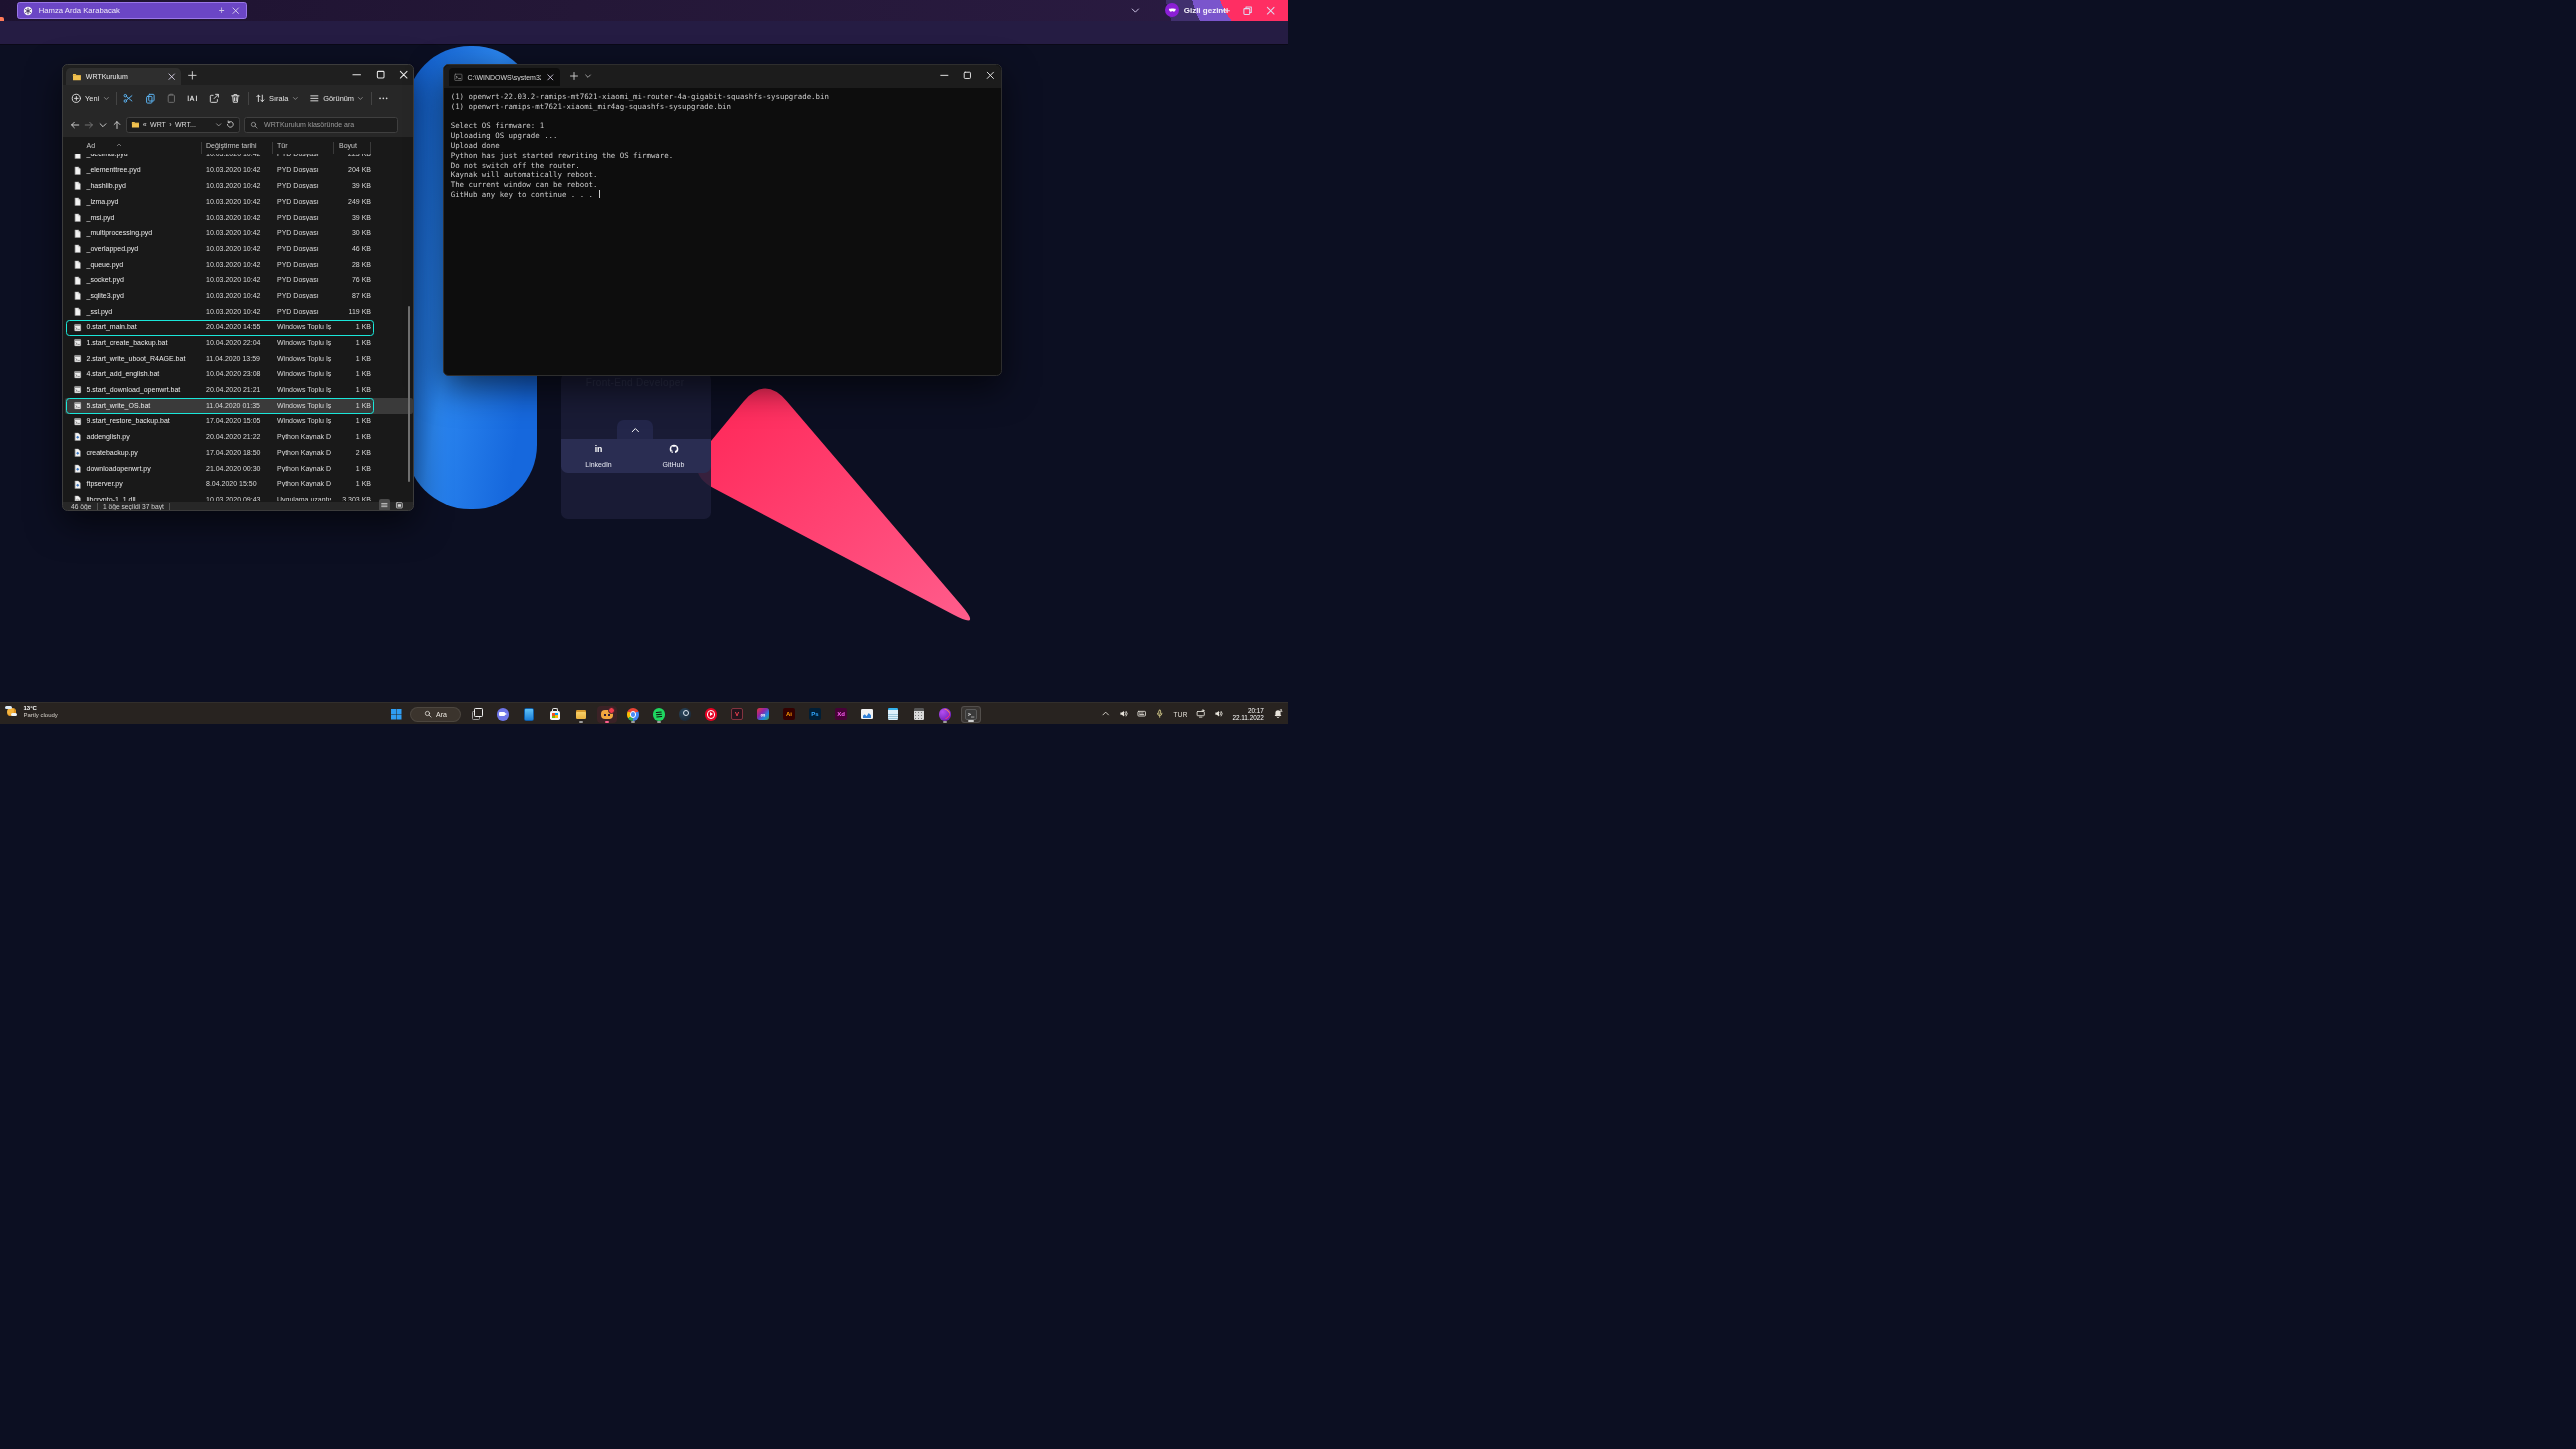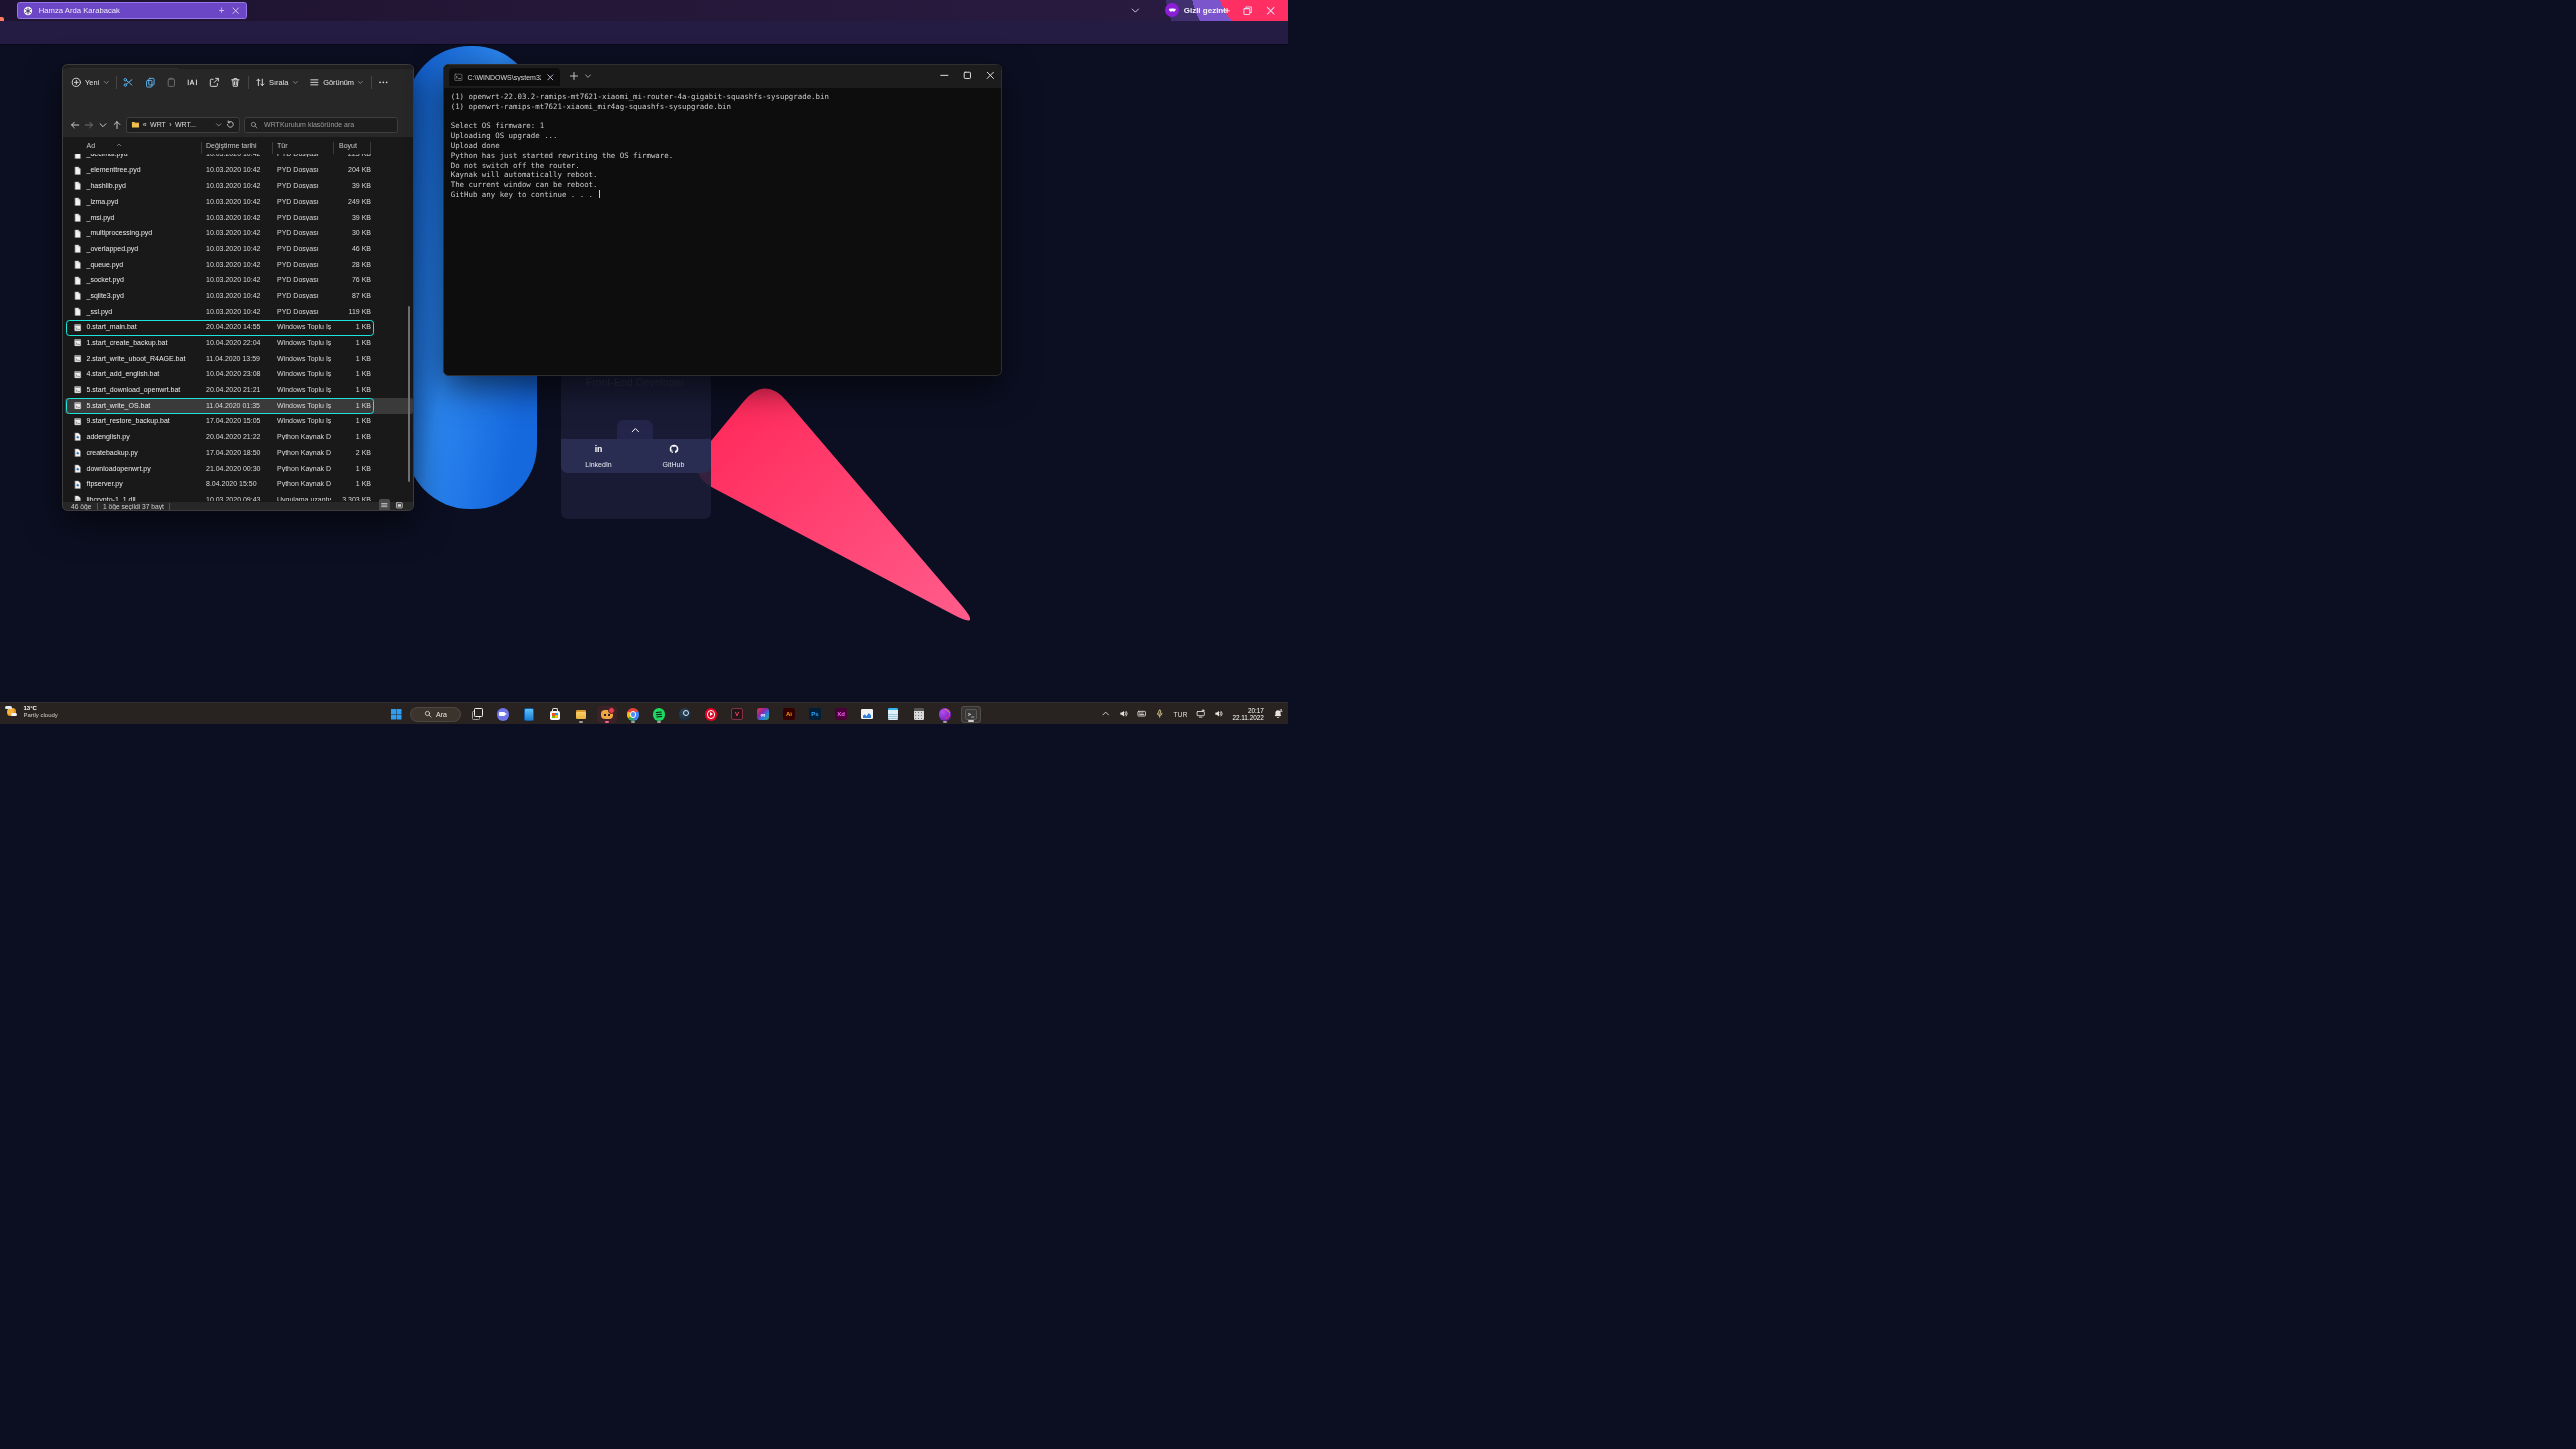--- a/index.html
+++ b/index.html
@@ -57,21 +57,21 @@
   
   #explorer{left:62px;top:64px;width:352px;height:447px;background:#272727;border:0.7px solid #3c3c3c;overflow:hidden;}
   #ex-tabbar{left:0;top:0;width:100%;height:20px;background:#1f1f1f;}
   #ex-tab{left:3.4px;top:2.7px;width:115px;height:17.4px;background:#2e2e2e;border-radius:4.7px 4.7px 0 0;
      display:flex;align-items:center;gap:4.7px;padding:0 5.4px;box-sizing:border-box;}
   #ex-tab .ic{width:9.4px;height:9.4px;}
   #ex-tab-title{color:#ececec;font-size:7px;flex:1;}
   #ex-newtab{left:124px;top:5.4px;width:10.7px;height:10.7px;color:#cfcfcf;}
   .ex-ctl{top:4px;width:11.4px;height:11.4px;color:#e6e6e6;}
   #ex-min{left:288px;} #ex-max{left:312px;} #ex-close{left:335px;}
-  #ex-toolbar{left:0;top:4px;width:100%;height:27px;background:#272727;display:flex;align-items:center;
+  #ex-toolbar{left:0;top:20px;width:100%;height:27px;background:#272727;display:flex;align-items:center;
      padding:0 8px;box-sizing:border-box;}
   .tb-btn{display:flex;align-items:center;gap:3.4px;color:#e4e4e4;font-size:7.4px;}
   .tb-ic{width:10.7px;height:10.7px;color:#dadada;}
   .tb-ic.blue{color:#5cb3f2;} .tb-ic.dim{color:#6f6f6f;}
   .tb-chev{width:6.7px;height:6.7px;color:#bdbdbd;}
   .tb-sep{width:0.7px;height:13.4px;background:#444;margin:0 6.7px;}
   .tb-gap{width:10.7px;}
   #ex-addr{left:0;top:47px;width:100%;height:25.5px;background:#272727;display:flex;align-items:center;
      padding:0 6.7px;box-sizing:border-box;gap:4px;}
   .addr-ic{width:10px;height:10px;color:#d9d9d9;}

